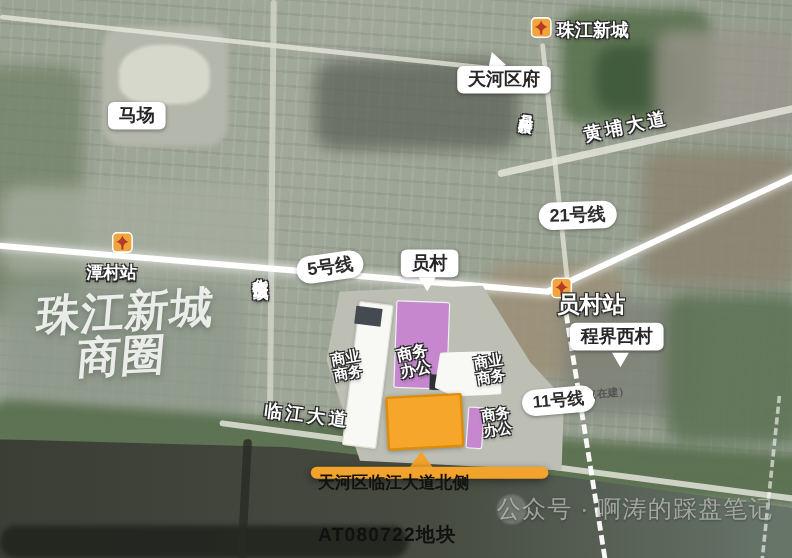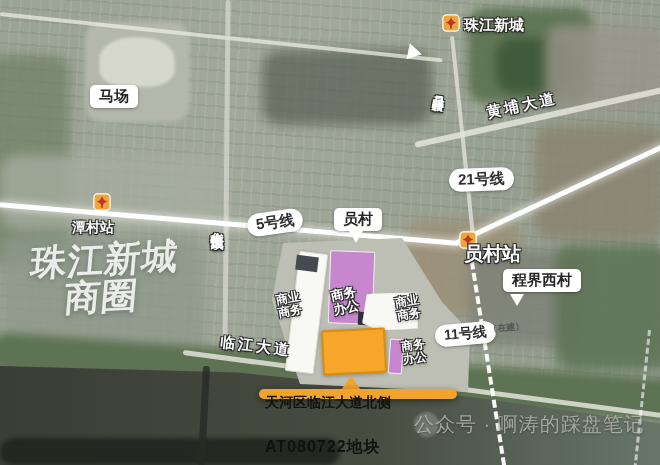--- a/index.html
+++ b/index.html
@@ -137,25 +137,26 @@
     <path d="M10 3.5 C9 7 6.5 8.8 4 9.4 C7 10.2 8.6 11.6 9 13.6 L9 16.5 L11 16.5 L11 13.6 C11.4 11.6 13 10.2 16 9.4 C13.5 8.8 11 7 10 3.5 Z" fill="#b63a26"></path>
   </svg>
 
   <div class="olabel" style="left:464px;top:16px;font-size:15px;">珠江新城</div>
   <div class="olabel" style="left:72px;top:219px;font-size:14px;">潭村站</div>
   <div class="olabel" style="left:464px;top:241px;font-size:19px;">员村站</div>
 
   <div class="callout" style="left:90px;top:85px;">马场</div>
 
   <div class="ptr-up" style="left:404px;top:43px;transform:rotate(-18deg);"></div>
+  <div class="callout" style="left:381px;top:55px;">天河区府</div>
 
   <div class="callout" style="left:334px;top:208px;">员村</div>
   <div class="ptr-down" style="left:349px;top:231px;"></div>
 
-  <div class="callout" style="left:503px;top:269px;">程界西村</div>
+  <div class="callout" style="left:475px;top:269px;">程界西村</div>
   <div class="ptr-down" style="left:510px;top:294px;"></div>
 
   <div class="district">
     <span style="position:static;display:block;">珠江新城</span>
     <span style="position:static;display:block;">商圈</span>
   </div>
 
   <div class="main-ptr"></div>
   <div class="main-callout">
     <span class="l1">天河区临江大道北侧</span>

